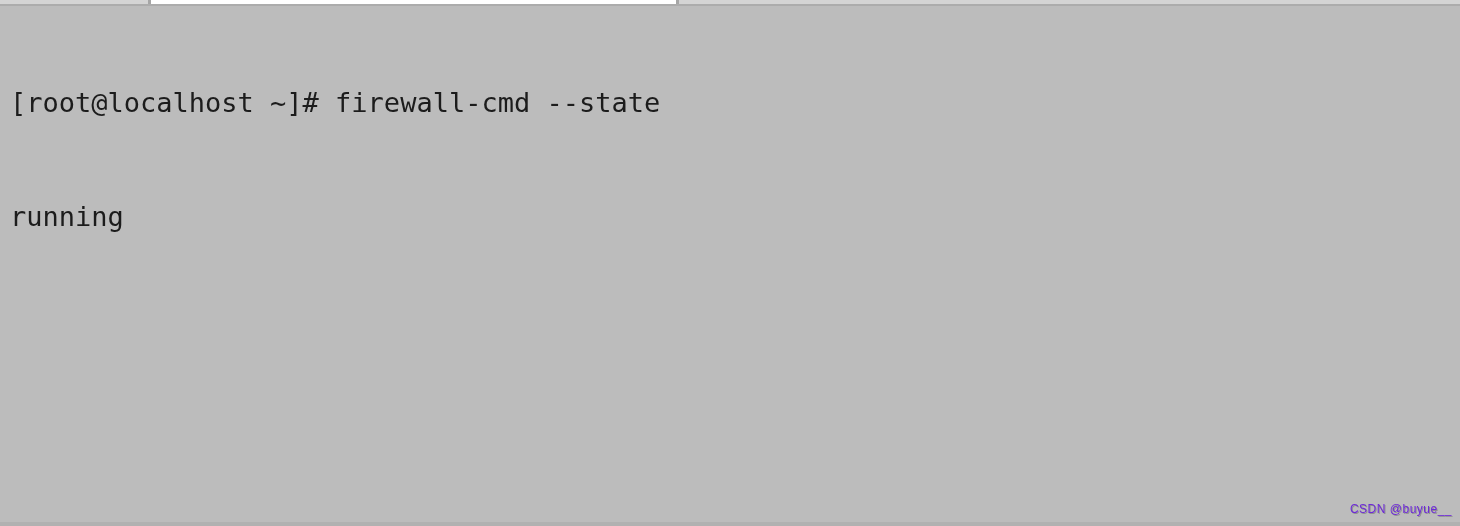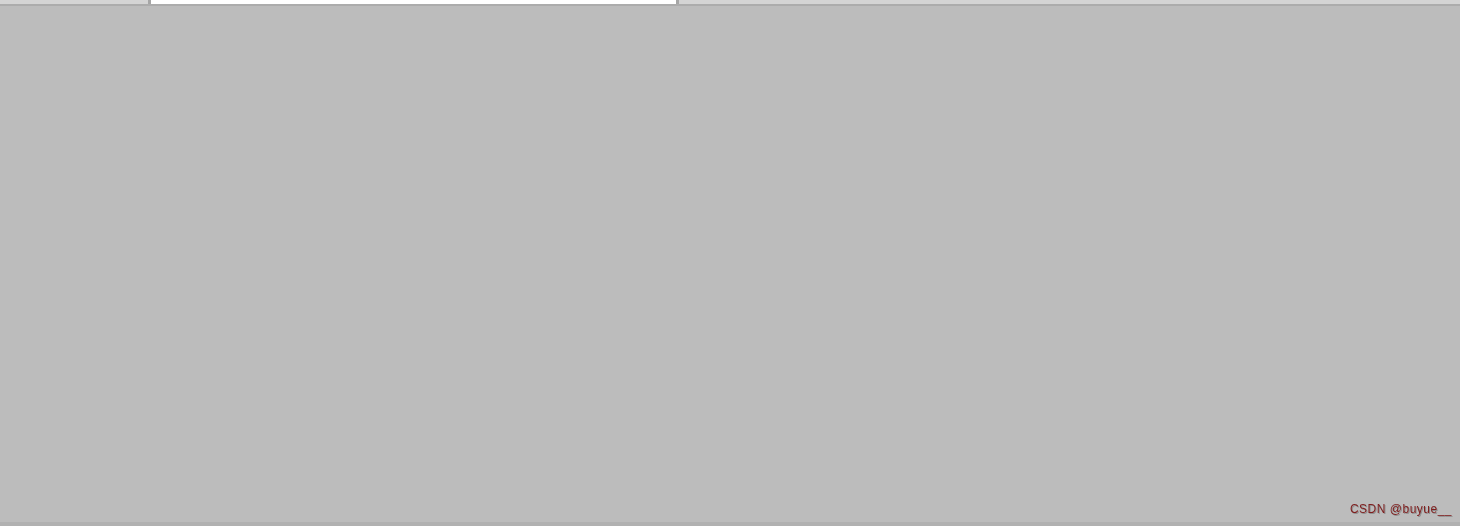--- a/index.html
+++ b/index.html
@@ -48,37 +48,39 @@
     height: 4px;
     background: #b1b1b1;
   }
 
   .watermark {
     position: absolute;
     right: 8px;
     bottom: 10px;
     font-family: "Liberation Sans", sans-serif;
     font-size: 12px;
-    color: #7f1d1d;
+    color: #6d28d9;
     text-shadow: 1px 1px 0 #8f8f8f;
     letter-spacing: 0.5px;
   }
 </style>
 </head>
 <body>
 
 <div class="tab-strip">
   <div class="seg-inactive-left"></div>
   <div class="seg-divider"></div>
   <div class="seg-active"></div>
   <div class="seg-divider"></div>
   <div class="seg-inactive-right"></div>
 </div>
 
 <div class="terminal">
+  <div class="term-line">[root@localhost ~]# firewall-cmd --state</div>
+  <div class="term-line">running</div>
   
   
   
   
   
   
   
   
   
 </div>

